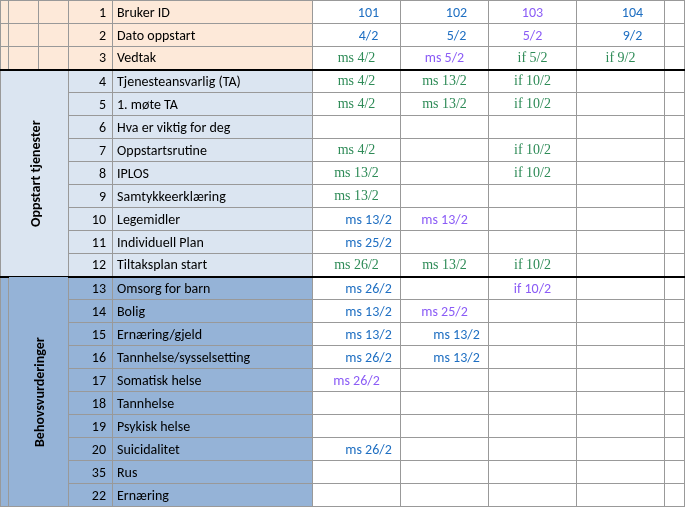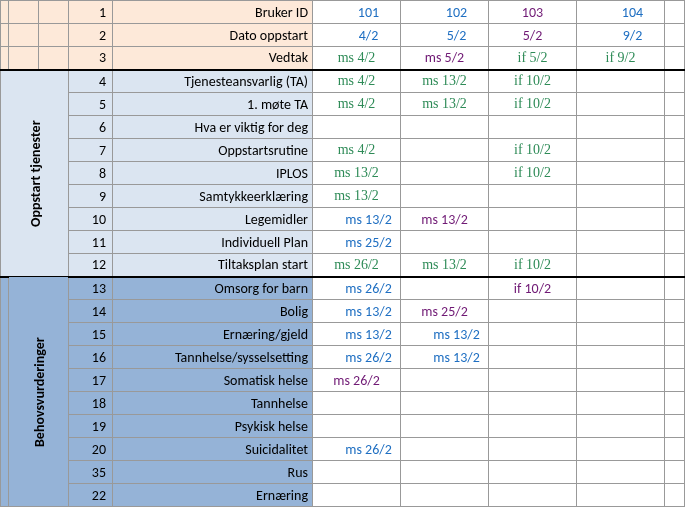--- a/index.html
+++ b/index.html
@@ -30,21 +30,21 @@
   }
   col.a { width: 8px; }
   col.b { width: 30px; }
   col.c { width: 30px; }
   col.d { width: 44px; }
   col.e { width: 200px; }
   col.f, col.g, col.h, col.i { width: 88px; }
   col.j { width: 20px; }
 
   .rownum { text-align: right; padding-right: 6px; }
-  .cat-label { text-align: right; margin-top: 23px; }
+  .cat-label { text-align: left; margin-top: 23px; }
   .val { text-align: center; }
 
   .sec-top td.band-a, .sec-top td.band-b, .sec-top td.band-c,
   .sec-top .rownum, .sec-top .cat-label { background: #fde9d9; }
 
   .sec-mid td.band-a, .sec-mid td.band-b, .sec-mid td.band-c,
   .sec-mid .rownum, .sec-mid .cat-label { background: #dbe5f1; }
 
   .sec-bot td.band-a, .sec-bot td.band-b, .sec-bot td.band-c,
   .sec-bot .rownum, .sec-bot .cat-label { background: #95b3d7; }
@@ -52,21 +52,21 @@
   .vtext {
     writing-mode: vertical-rl;
     transform: rotate(180deg);
     font-weight: bold;
     text-align: center;
     padding: 0;
   }
 
   .c-blue  { color: #1f6fc2; padding-left: 28px; }
   .c-green { color: #2e8b57; font-family: Liberation Serif, serif; }
-  .c-red   { color: #701a75; }
+  .c-red   { color: #8b5cf6; }
 
   .thick-top td { border-top: 2px solid #000; }
 
   .solid-bottom { border-bottom: 1px solid #000; }
   .solid-left { border-left: 1px solid #555; }
 
   td.band-a, td.band-b, td.band-c { padding:0; }
 </style>
 </head>
 <body>

